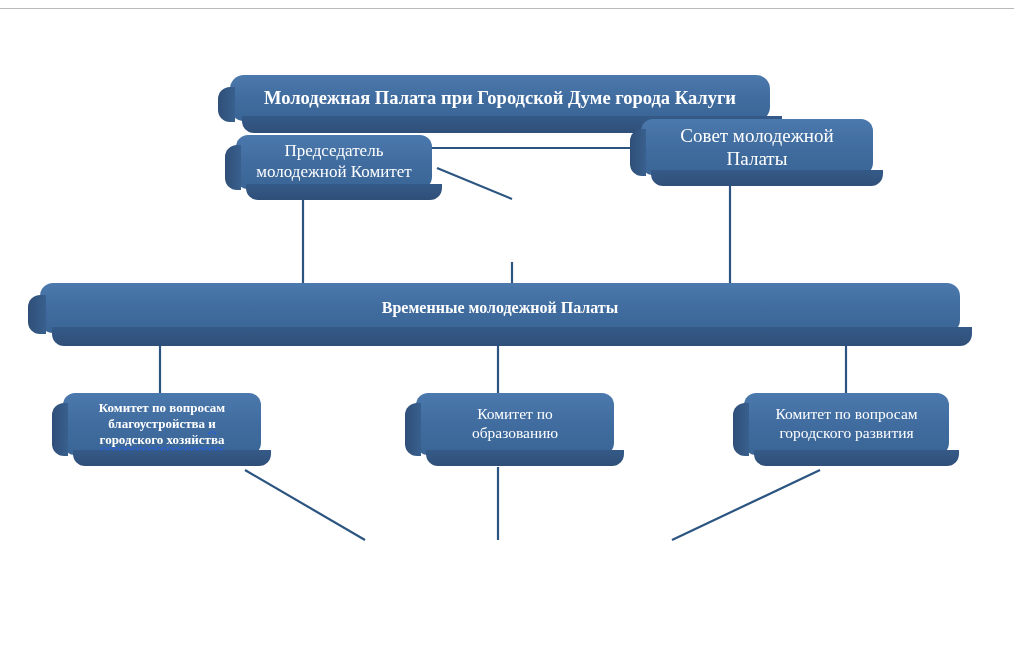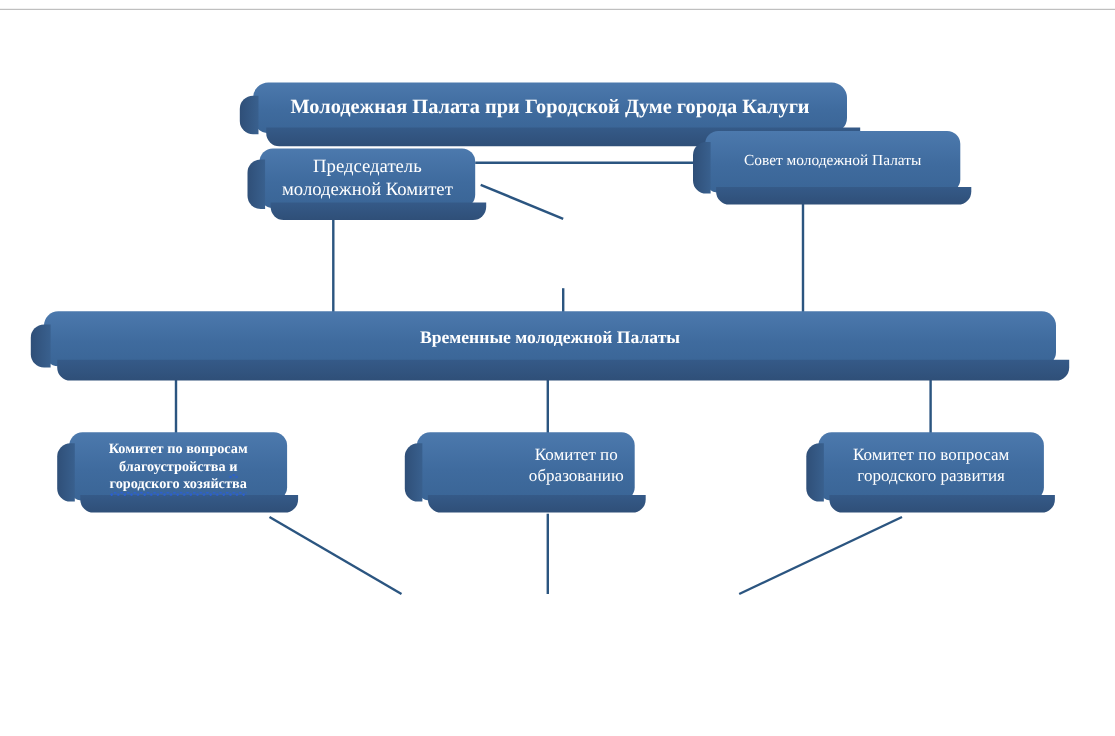--- a/index.html
+++ b/index.html
@@ -101,21 +101,21 @@
   #node-chair {
     left: 236px; top: 119px;
     width: 196px; height: 54px;
     font-size: 17px;
     margin-top: 16px;
   }
 
   #node-council {
     left: 641px; top: 119px;
     width: 232px; height: 56px;
-    font-size: 14px;
+    font-size: 19px;
   }
 
   #node-deputy {
     left: 392px; top: 199px;
     width: 238px; height: 62px;
     font-size: 14.5px;
   }
 
   #node-committees {
     left: 40px; top: 283px;
@@ -128,24 +128,23 @@
   #node-committees::before { left: -12px; top: 12px; width: 18px; }
 
   #node-com1 {
     left: 63px; top: 393px;
     width: 198px; height: 62px;
     font-size: 13px;
     font-weight: bold;
   }
 
   #node-com2 {
-    left: 379px; top: 393px;
+    left: 416px; top: 393px;
     width: 198px; height: 62px;
     font-size: 15.5px;
-    justify-content: flex-end;
   }
 
   #node-com3 {
     left: 744px; top: 393px;
     width: 205px; height: 62px;
     font-size: 15.5px;
   }
 
   #node-temp {
     left: 322px; top: 539px;

